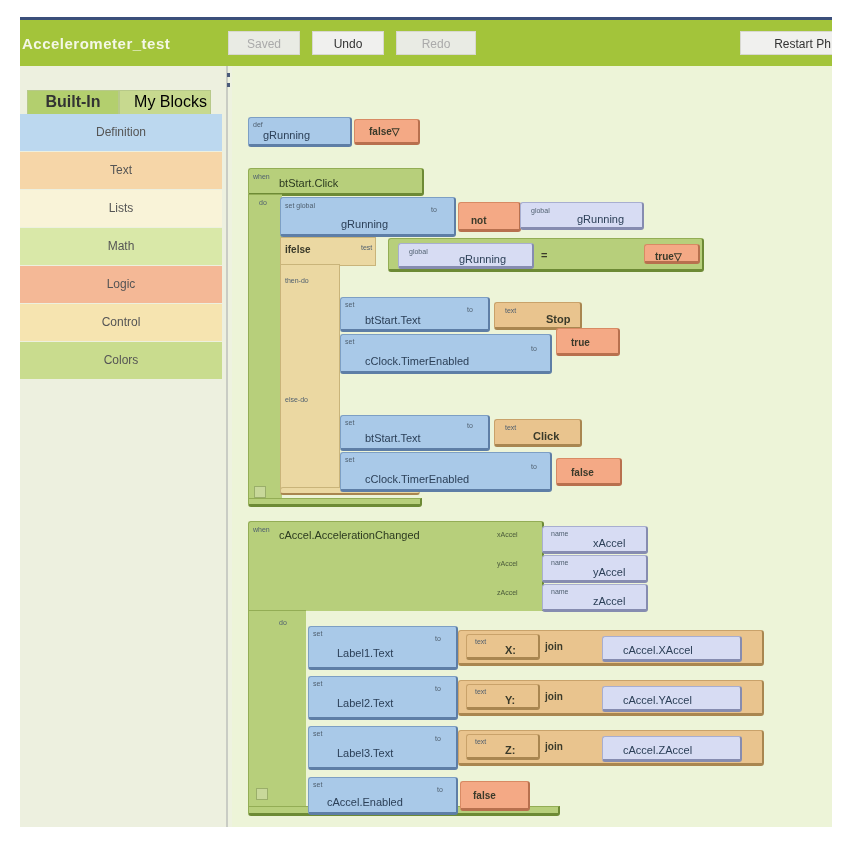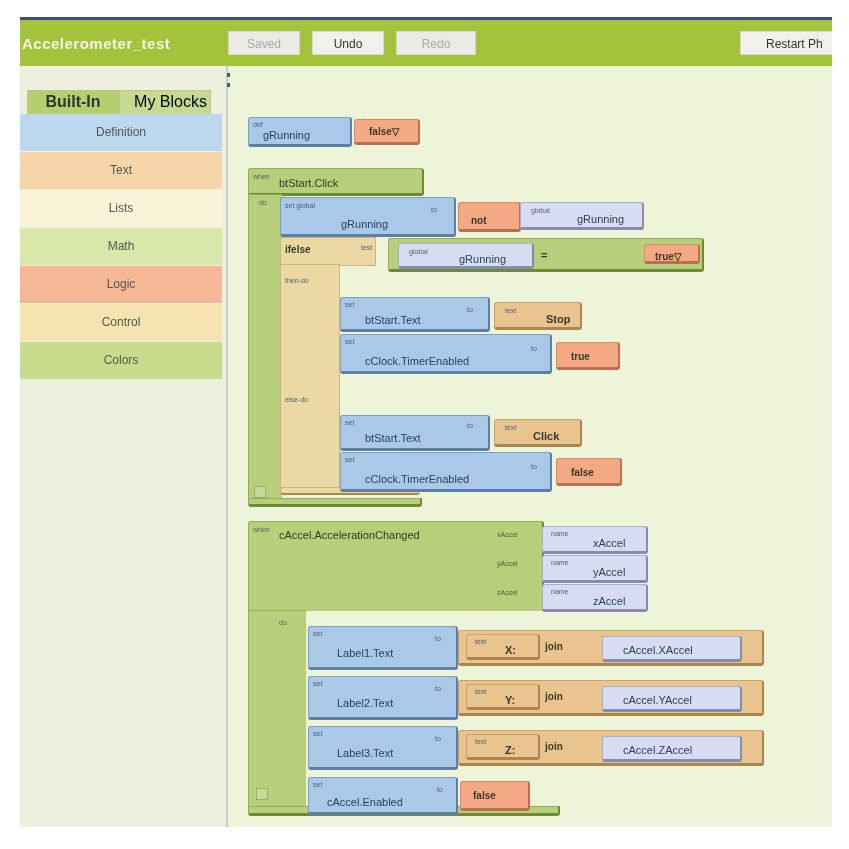--- a/index.html
+++ b/index.html
@@ -6,21 +6,21 @@
   body{width:849px;height:849px;position:relative;overflow:hidden;font-family:"Liberation Sans",sans-serif;}
   #frame{position:absolute;left:20px;top:17px;width:812px;height:810px;background:#eef2e0;overflow:hidden;}
   #topline{position:absolute;left:0;top:0;width:812px;height:3px;background:#3b4f7a;}
   #header{position:absolute;left:0;top:3px;width:812px;height:46px;background:#a3c43a;}
   #app-title{position:absolute;left:2px;top:15px;font-weight:bold;font-size:15px;color:#f4f7e6;letter-spacing:0.5px;}
   .hbtn{position:absolute;top:11px;height:24px;background:#f0f0ee;border:1px solid #d8d8d0;font-size:12px;color:#333;text-align:center;line-height:24px;box-sizing:border-box;}
   .hbtn.disabled{color:#aaa;background:#e9ebe4;}
   #btn-saved{left:208px;width:72px;}
   #btn-undo{left:292px;width:72px;}
   #btn-redo{left:376px;width:80px;}
-  #btn-restart{left:720px;width:100px;text-align:left;padding-left:25px;white-space:nowrap;overflow:hidden;}
+  #btn-restart{left:720px;width:100px;text-align:center;padding-left:25px;white-space:nowrap;overflow:hidden;}
   #sidebar{position:absolute;left:0;top:49px;width:206px;height:761px;background:#edf0df;border-right:2px solid #c9ccc4;}
   #splitter-dots{position:absolute;left:207px;top:54px;width:5px;}
   .dot{width:3px;height:4px;background:#4a5a7a;margin:2px 0 6px 0;}
   .tab{position:absolute;top:73px;height:24px;box-sizing:border-box;font-size:16px;text-align:center;line-height:22px;border:1px solid #b7c98a;border-bottom:none;}
   #tab-builtin{left:7px;width:92px;background:#b3cf6e;font-weight:bold;color:#333;}
   #tab-myblocks{left:99px;width:92px;background:#c7d98f;color:#000000;padding-left:11px;}
   .drawer{position:absolute;left:0;width:202px;height:37px;font-size:12px;text-align:center;line-height:37px;color:#555;}
   #canvas{position:absolute;left:212px;top:49px;width:600px;height:761px;background:#edf4d8;}
   .blk{position:absolute;box-sizing:border-box;border-radius:3px;}
   .blue{background:#a9c9e8;border:1px solid #7d9fc4;border-bottom:3px solid #5e7ea6;border-right:2px solid #5e7ea6;}
@@ -127,21 +127,21 @@
     <div class="blk tan" style="left:262px;top:236px;width:88px;height:28px;">
       <span class="small" style="left:10px;top:4px;">text</span>
       <span class="bigd" style="left:38px;top:10px;margin-left:13px;">Stop</span>
     </div>
 
     <div class="blk blue" style="left:108px;top:268px;width:212px;height:40px;">
       <span class="small" style="left:4px;top:3px;">set</span>
       <span class="big" style="left:24px;top:20px;">cClock.TimerEnabled</span>
       <span class="small" style="left:190px;top:10px;">to</span>
     </div>
-    <div class="blk orange" style="left:324px;top:276px;width:64px;height:28px;">
+    <div class="blk orange" style="left:324px;top:262px;width:64px;height:28px;">
       <span class="bigd" style="left:14px;top:8px;font-size:10px;">true</span>
     </div>
 
     <div class="blk blue" style="left:108px;top:349px;width:150px;height:36px;">
       <span class="small" style="left:4px;top:3px;">set</span>
       <span class="big" style="left:24px;top:16px;">btStart.Text</span>
       <span class="small" style="left:126px;top:6px;">to</span>
     </div>
     <div class="blk tan" style="left:262px;top:353px;width:88px;height:28px;">
       <span class="small" style="left:10px;top:4px;">text</span>

